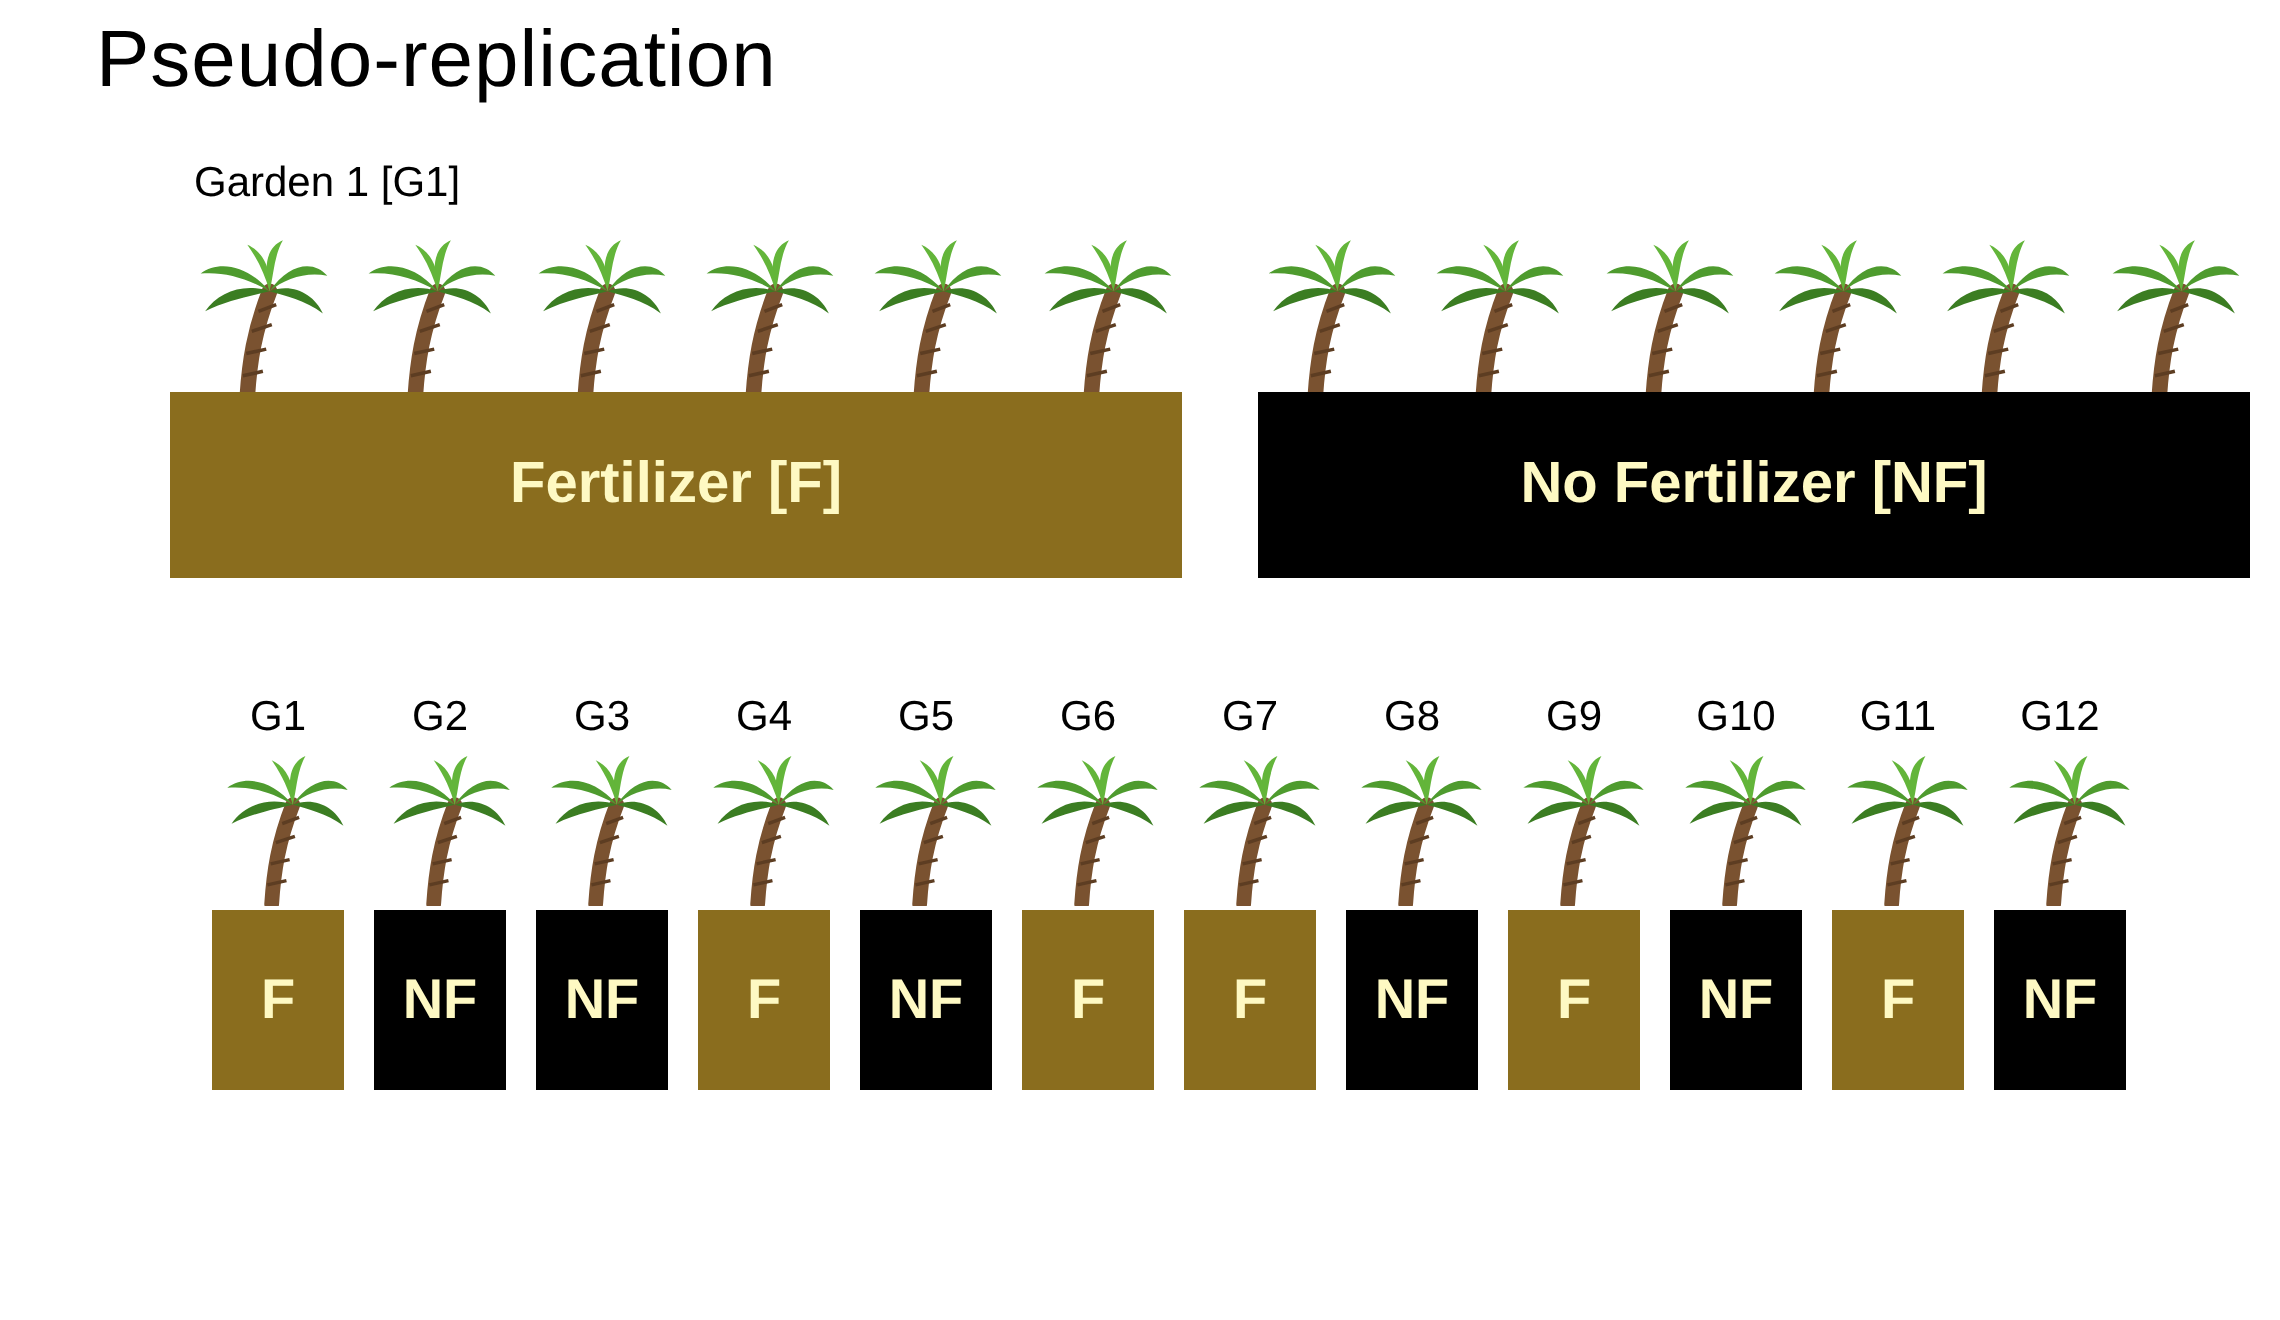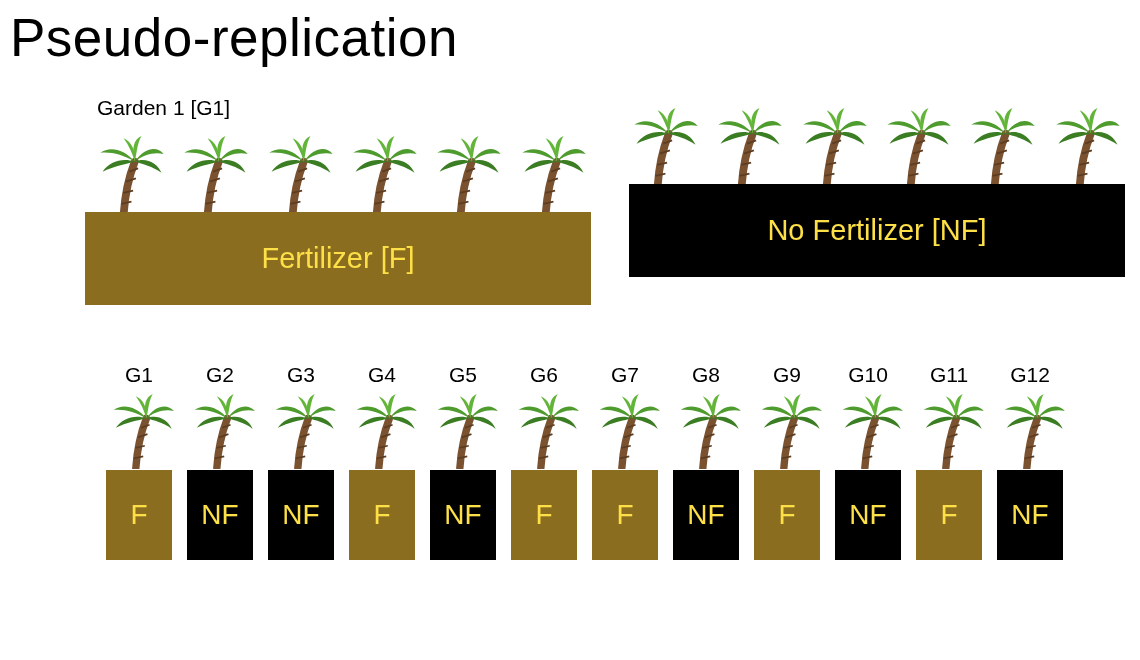--- a/index.html
+++ b/index.html
@@ -7,32 +7,34 @@
   body {
     width: 1140px; height: 660px;
     font-family: "Liberation Sans", sans-serif;
     color: #000;
     overflow: hidden;
     position: relative;
   }
   .page { width: 1140px; height: 660px; padding-top: 6px; }
 
   .title {
-    font-size: 53px;
+    font-size: 40px;
     font-weight: 400;
     line-height: 1.2;
     padding-left: 10px;
     letter-spacing: 0.5px;
+    margin-left: 38px;
   }
 
   
   .gardens {
     display: flex;
     gap: 28px;
     margin: 26px 0 0 85px;
+    align-items: flex-end;
   }
   .garden { width: 506px; display: flex; flex-direction: column; }
   .garden-label {
     font-size: 21px;
     margin: 0 0 2px 12px;
     height: 26px;
   }
   .tree-row {
     display: flex;
     justify-content: space-around;
@@ -40,22 +42,22 @@
     height: 88px;
   }
   .tree-lg { width: 80px; height: 80px; margin-bottom: -3px; }
   .plot {
     height: 93px;
     display: flex;
     align-items: center;
     justify-content: center;
   }
   .plot-label {
-    color: #fde047;
-    font-weight: 400;
+    color: #fef9c3;
+    font-weight: 700;
     font-size: 29px;
   }
 
   
   .section-actual { margin-top: 58px; }
   .columns {
     display: flex;
     gap: 15px;
     margin: 28px 0 0 106px;
     align-items: flex-end;

